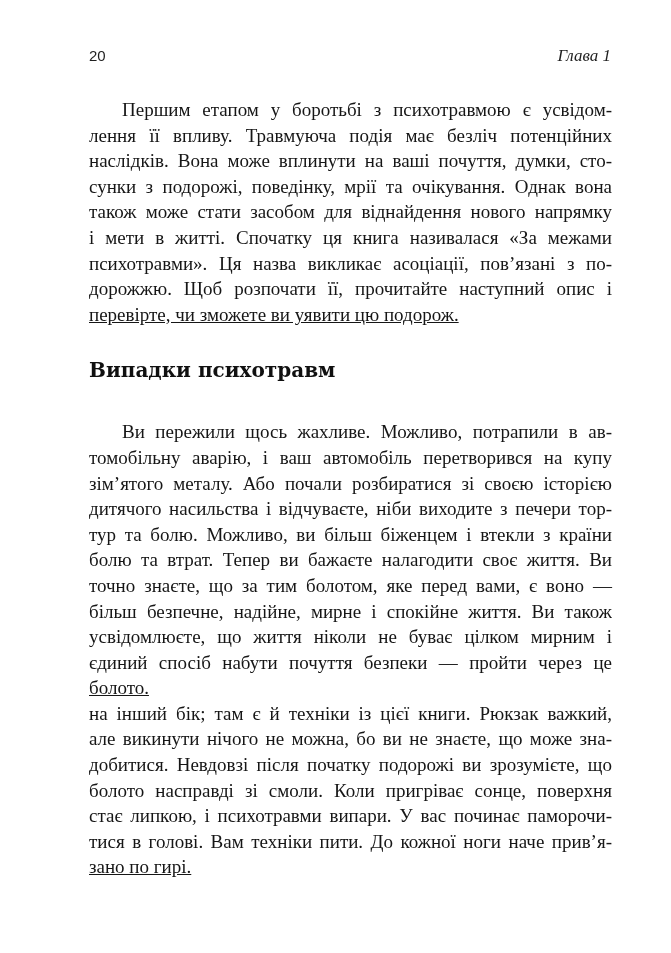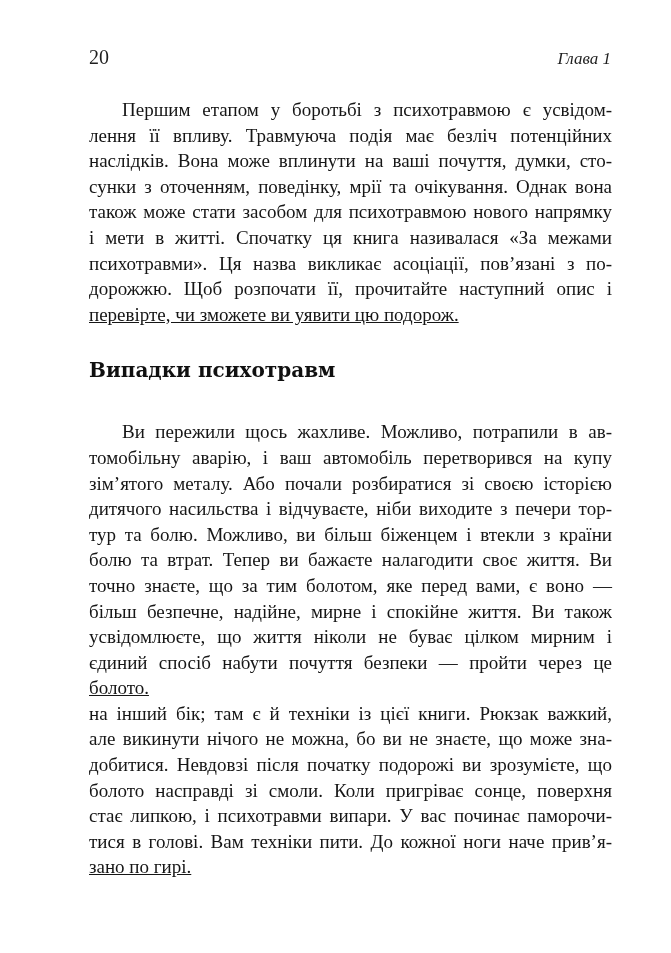--- a/index.html
+++ b/index.html
@@ -19,22 +19,22 @@
   .page-header {
     position: absolute;
     top: 46px;
     left: 89px;
     right: 60px;
     display: flex;
     justify-content: space-between;
     align-items: baseline;
   }
   .page-number {
-    font-family: Liberation Serif, serif;
-    font-size: 20px;
+    font-family: Liberation Sans, sans-serif;
+    font-size: 15px;
     color: #1f1f1f;
   }
   .chapter-label {
     font-family: "Liberation Serif", serif;
     font-style: italic;
     font-size: 17px;
     color: #1f1f1f;
     text-align: right;
   }
   .page-content {
@@ -75,22 +75,22 @@
   <div class="page-header">
     <span class="page-number">20</span>
     <span class="chapter-label">Глава 1</span>
   </div>
 
   <div class="page-content">
     <div class="paragraph indented">
         <div class="line first">Першим етапом у боротьбі з психотравмою є усвідом-</div>
         <div class="line">лення її впливу. Травмуюча подія має безліч потенційних</div>
         <div class="line">наслідків. Вона може вплинути на ваші почуття, думки, сто-</div>
-        <div class="line">сунки з оточенням, поведінку, мрії та очікування. Однак вона</div>
-        <div class="line">також може стати засобом для психотравмою нового напрямку</div>
+        <div class="line">сунки з подорожі, поведінку, мрії та очікування. Однак вона</div>
+        <div class="line">також може стати засобом для віднайдення нового напрямку</div>
         <div class="line">і мети в житті. Спочатку ця книга називалася «За межами</div>
         <div class="line">психотравми». Ця назва викликає асоціації, пов’язані з по-</div>
         <div class="line">дорожжю. Щоб розпочати її, прочитайте наступний опис і</div>
         <div class="line last">перевірте, чи зможете ви уявити цю подорож.</div>
       </div>
 
     <h2 class="section-heading">Випадки психотравм</h2>
 
     <div class="paragraph indented">
         <div class="line first">Ви пережили щось жахливе. Можливо, потрапили в ав-</div>

